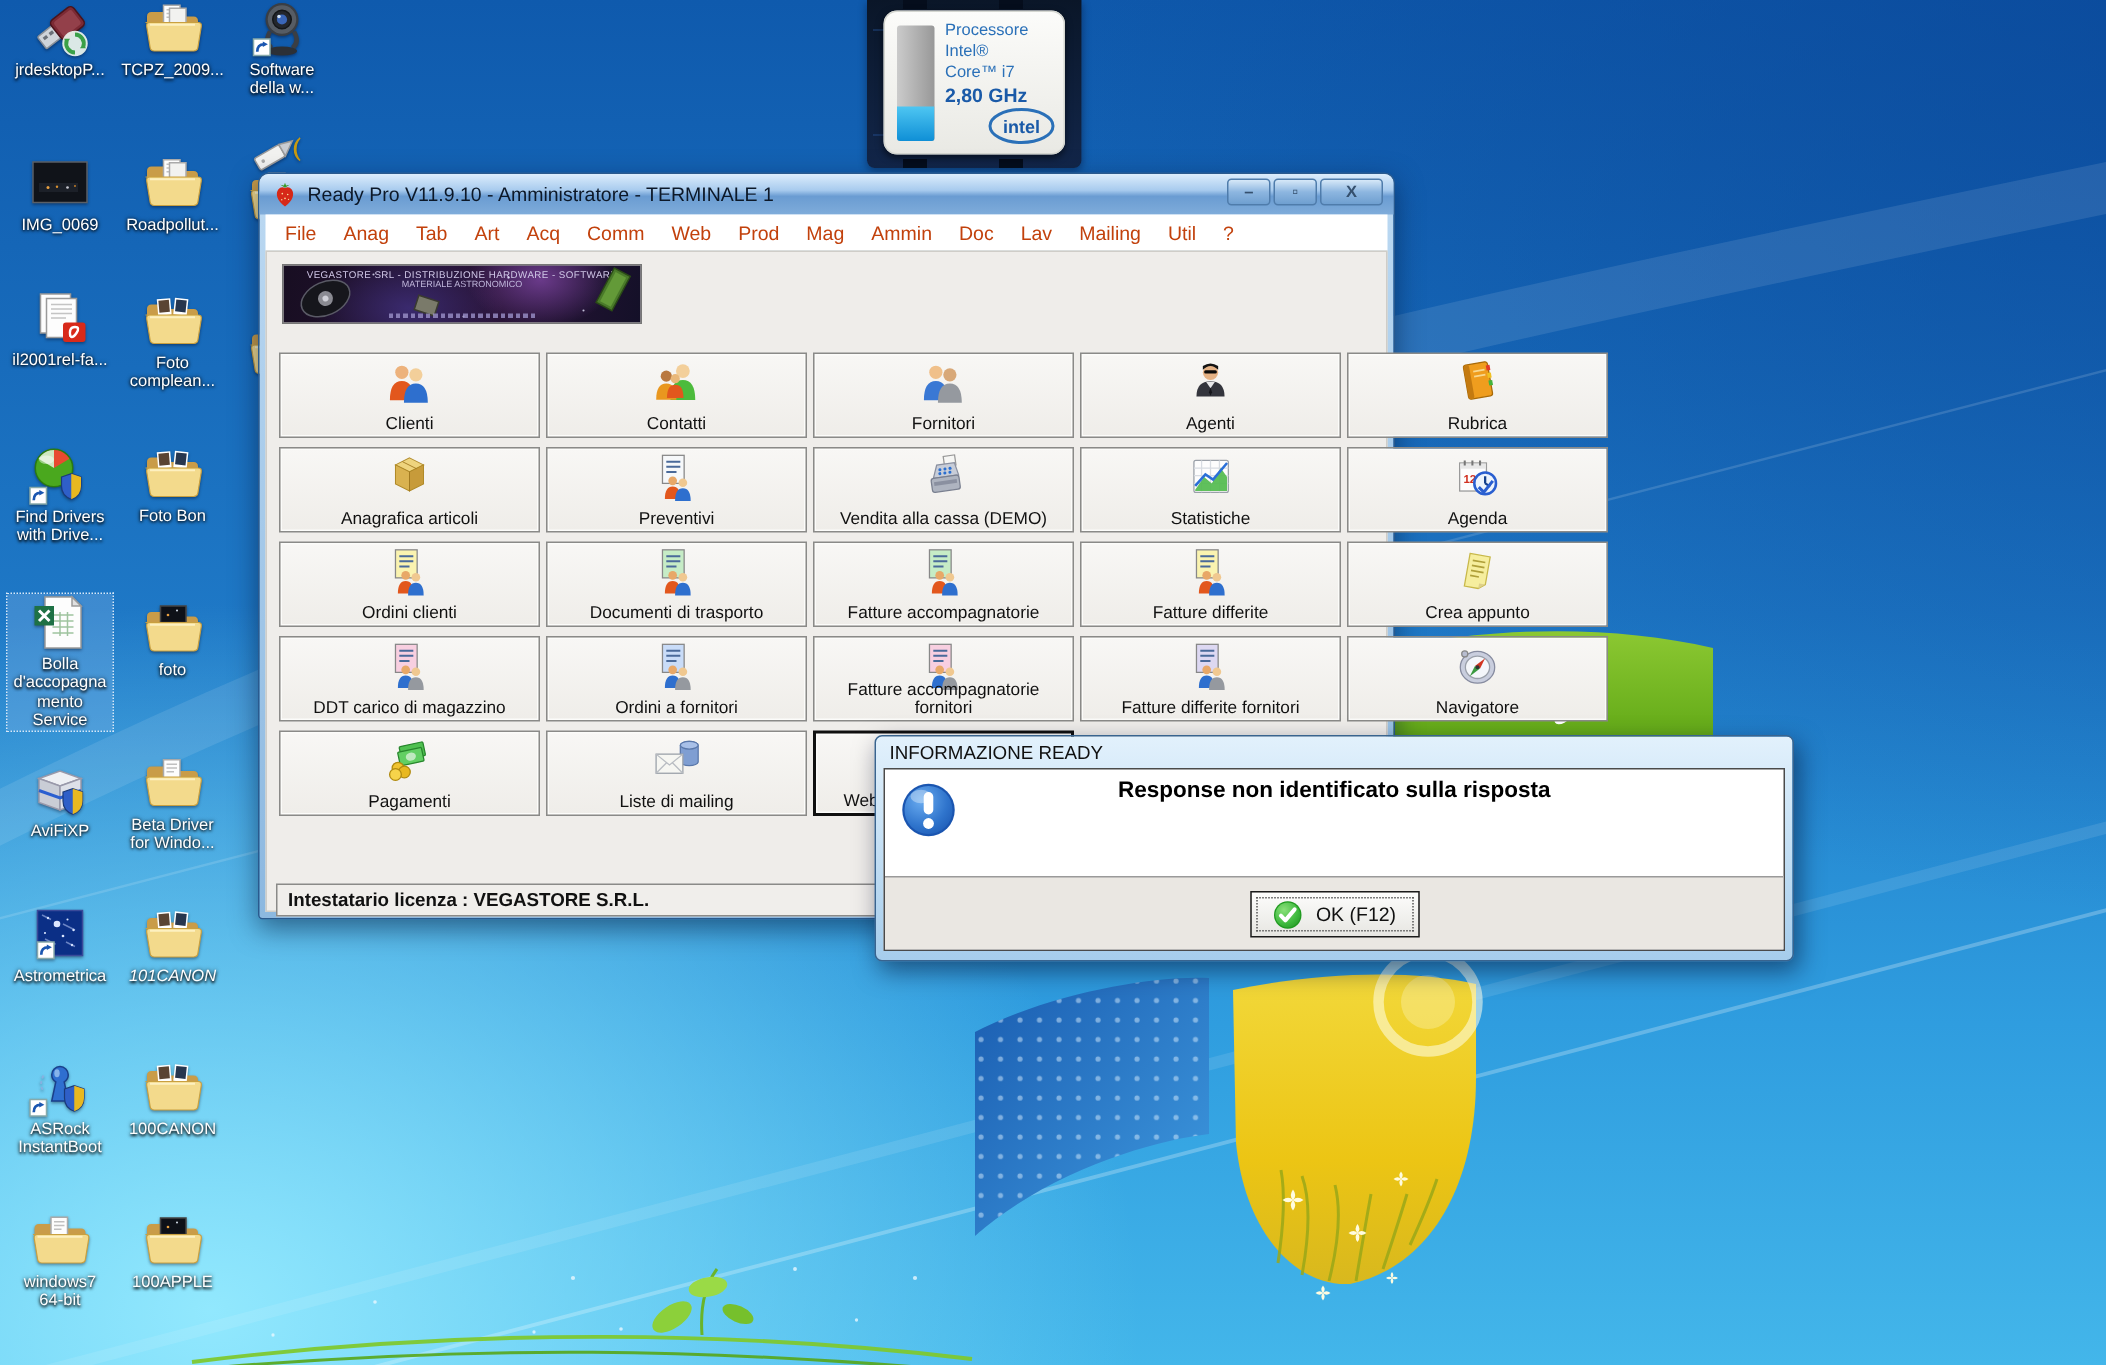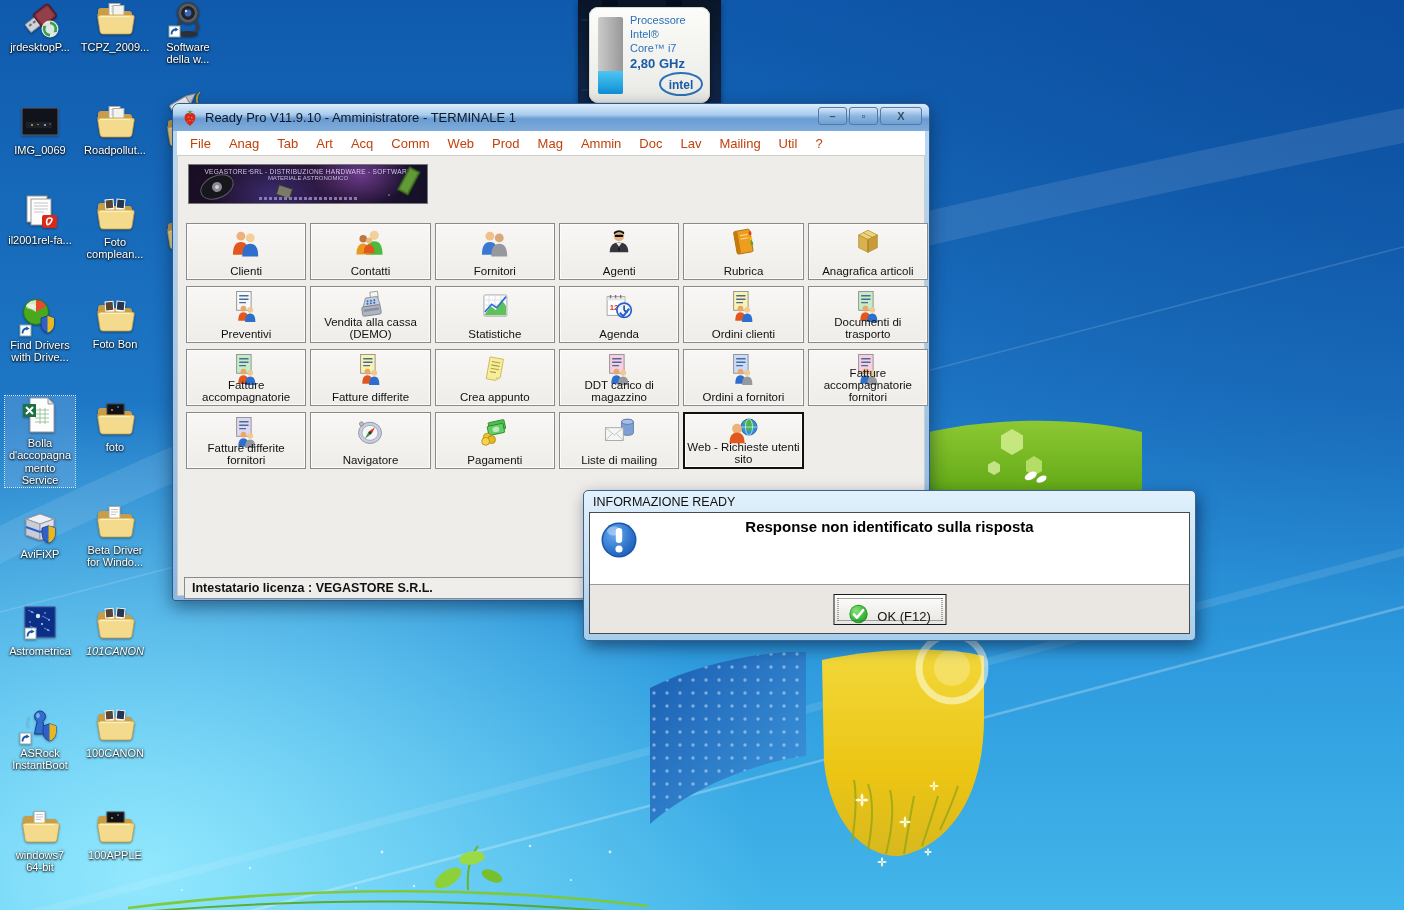--- a/index.html
+++ b/index.html
@@ -25,21 +25,21 @@
   .cpu{position:absolute;left:11px;top:7px;right:11px;bottom:9px;border-radius:9px;
     background:linear-gradient(#fcfcfa,#e9e9e4);box-shadow:0 2px 5px rgba(0,0,0,.55),inset 0 0 0 1px #d4d6d0;}
   .meter{position:absolute;left:9px;top:10px;width:25px;bottom:9px;border-radius:2px;
     background:linear-gradient(to right,#cbcbcb,#989898);overflow:hidden;}
   .meter .fill{position:absolute;left:0;right:0;bottom:0;height:23px;background:linear-gradient(#4ec6f2,#0f8fd6);}
   .cputxt{position:absolute;left:41px;top:7px;font-size:11px;color:#2a70b8;line-height:1.25;}
   .cputxt .freq{font-weight:bold;font-size:13px;color:#1a5aa8;margin-top:1px;}
   .intel-logo{position:absolute;right:6px;bottom:6px;width:46px;height:26px;}
 
   
-  .app-window{position:absolute;left:172px;top:103px;width:758px;height:498px;z-index:10;
+  .app-window{position:absolute;left:172px;top:115px;width:758px;height:498px;z-index:10;
     background:linear-gradient(#bcd9f2,#8cb8e0);border:1px solid #2a5a8e;border-radius:7px 7px 3px 3px;
     box-shadow:0 6px 18px rgba(0,20,50,.5);}
   .titlebar{position:absolute;left:0;top:0;right:0;height:27px;border-radius:6px 6px 0 0;
     background:linear-gradient(#dcedfc 0%,#a8cbee 40%,#6a9cd2 55%,#7facda 100%);
     display:flex;align-items:center;padding:0 8px;}
   .titlebar .ticon{width:18px;height:18px;margin-right:6px;flex:0 0 auto;}
   .titlebar .ttext{font-size:13px;color:#0c1828;white-space:nowrap;overflow:hidden;}
   .winctrls{position:absolute;top:3px;right:7px;display:flex;gap:2px;}
   .wbtn{width:29px;height:18px;border:1px solid #4f7cab;border-radius:3px;
     background:linear-gradient(#d6e8f8,#8db6e0 50%,#6f9fd0);color:#35506e;
@@ -52,22 +52,22 @@
   .banner{position:absolute;left:10px;top:8px;width:240px;height:40px;border:1px solid #777;overflow:hidden;
     background:radial-gradient(70px 45px at 72% 25%, #6a3a8a, rgba(0,0,0,0) 70%),
                radial-gradient(90px 55px at 35% 75%, #3a2a6e, rgba(0,0,0,0) 70%),
                linear-gradient(100deg,#180e22,#2a1438 60%,#141028);}
   .banner .b1{margin-top:3px;text-align:center;font-size:6.5px;color:#cfc6e6;letter-spacing:.3px;}
   .banner .b2{text-align:center;font-size:6px;color:#bfb6da;}
   .banner .burl{position:absolute;left:70px;right:70px;bottom:3px;height:3px;
     background:repeating-linear-gradient(to right,#9a90c8 0 3px,transparent 3px 5px);opacity:.8;}
   .banner svg{position:absolute;left:0;top:0;}
 
-  #button-grid{position:absolute;left:8px;top:67px;width:742px;display:grid;
-    grid-template-columns:repeat(6,1fr);column-gap:4px;row-gap:6px;}
+  #button-grid{position:absolute;left:8px;top:67px;width:886px;display:grid;
+    grid-template-columns:repeat(5,1fr);column-gap:4px;row-gap:6px;}
   .gbtn{position:relative;height:57px;background:linear-gradient(#f8f7f5,#efede9);
     border:1px solid #8a8a88;box-shadow:inset 0 0 0 1px #fcfcfa;cursor:pointer;}
   .gbtn.focused{border:2px solid #101010;}
   .gbtn svg{position:absolute;top:2px;left:50%;transform:translateX(-50%);width:37px;height:34px;}
   .gbl{position:absolute;left:2px;right:2px;bottom:2px;text-align:center;font-size:11.5px;color:#111;line-height:1.05;}
 
   .statusbar{position:absolute;left:6px;right:6px;top:421px;height:22px;background:#f0eeeb;
     border:1px solid #8a8a88;display:flex;align-items:center;padding:0 7px;
     font-size:12.5px;font-weight:bold;color:#111;}
 
@@ -75,21 +75,21 @@
   .dialog{position:absolute;left:583px;top:490px;width:613px;height:151px;z-index:20;
     background:linear-gradient(#e2f1fc,#a6cdec);border:1px solid #39648f;border-radius:5px;
     box-shadow:3px 6px 16px rgba(0,10,40,.5);}
   .dlg-title{height:21px;display:flex;align-items:center;padding:0 9px;font-size:12.5px;color:#101010;}
   .dlg-box{position:absolute;left:5px;right:5px;top:21px;bottom:6px;border:1px solid #4a4a4a;background:#fff;overflow:hidden;}
   .dlg-msg{margin-top:5px;text-align:center;font-size:15px;font-weight:bold;color:#000;}
   .dlg-excl{position:absolute;left:9px;top:7px;width:40px;height:40px;}
   .dlg-footer{position:absolute;left:0;right:0;bottom:0;height:49px;background:#eae7e2;border-top:1px solid#9a9a9a;}
   .okbtn{position:absolute;left:50%;top:9px;transform:translateX(-50%);width:113px;height:31px;
     background:linear-gradient(#fdfdfc,#e7e6e2);border:1px solid #1a1a1a;outline:1px dotted #555;outline-offset:-5px;
-    display:flex;align-items:flex-end;justify-content:center;gap:9px;cursor:pointer;}
+    display:flex;align-items:center;justify-content:center;gap:9px;cursor:pointer;}
   .okbtn svg{width:20px;height:20px;flex:0 0 auto;}
   .okbtn span{font-size:13px;color:#111;}
 </style>
 </head>
 <body>
 
 <div class="desktop">
 
   <svg class="wallpaper" width="1404" height="910">
     <defs>

